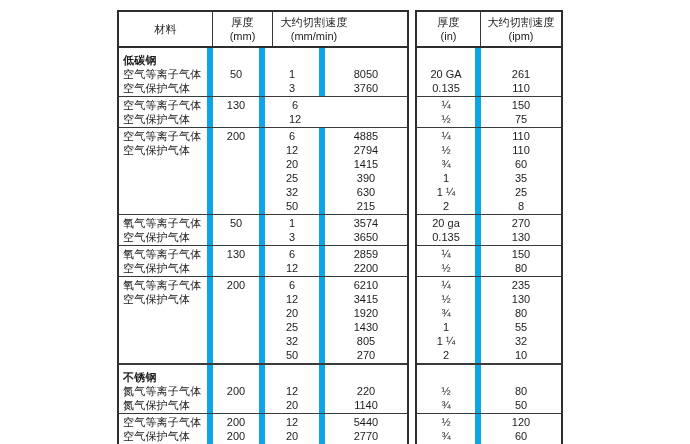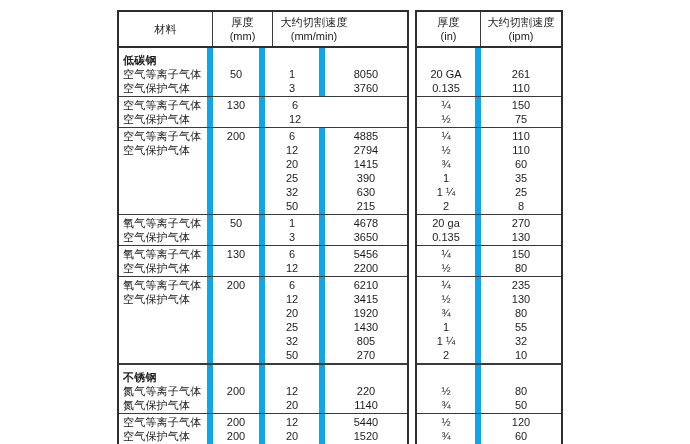--- a/index.html
+++ b/index.html
@@ -125,38 +125,38 @@
               <div class="line cjk">空气保护气体</div>
             </div>
             <div class="cell c-cur center">
               <div class="line">50</div>
             </div>
             <div class="cell c-mm center">
               <div class="line">1</div>
               <div class="line">3</div>
             </div>
             <div class="cell c-spd center">
-              <div class="line">4678</div>
+              <div class="line">3574</div>
               <div class="line">3650</div>
             </div>
           </div>
           <div class="grow">
             <div class="cell c-mat">
               <div class="line cjk">氧气等离子气体</div>
               <div class="line cjk">空气保护气体</div>
             </div>
             <div class="cell c-cur center">
               <div class="line">130</div>
             </div>
             <div class="cell c-mm center">
               <div class="line">6</div>
               <div class="line">12</div>
             </div>
             <div class="cell c-spd center">
-              <div class="line">5456</div>
+              <div class="line">2859</div>
               <div class="line">2200</div>
             </div>
           </div>
           <div class="grow">
             <div class="cell c-mat">
               <div class="line cjk">氧气等离子气体</div>
               <div class="line cjk">空气保护气体</div>
             </div>
             <div class="cell c-cur center">
               <div class="line">200</div>
@@ -207,21 +207,21 @@
             <div class="cell c-cur center">
               <div class="line">200</div>
               <div class="line">200</div>
             </div>
             <div class="cell c-mm center">
               <div class="line">12</div>
               <div class="line">20</div>
             </div>
             <div class="cell c-spd center">
               <div class="line">5440</div>
-              <div class="line">1520</div>
+              <div class="line">2770</div>
             </div>
           </div>
         </div>
     </div>
 
     <div class="tbl">
       <div class="hrow">
         <div class="hcell c-in">
           <div class="line cjk">厚度</div>
           <div class="line">(in)</div>

